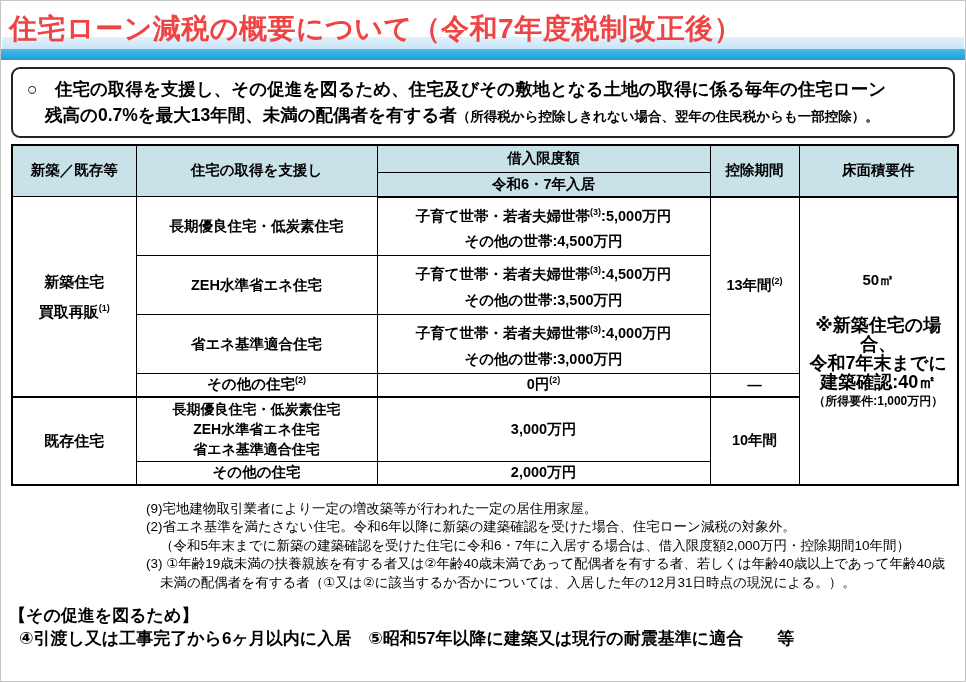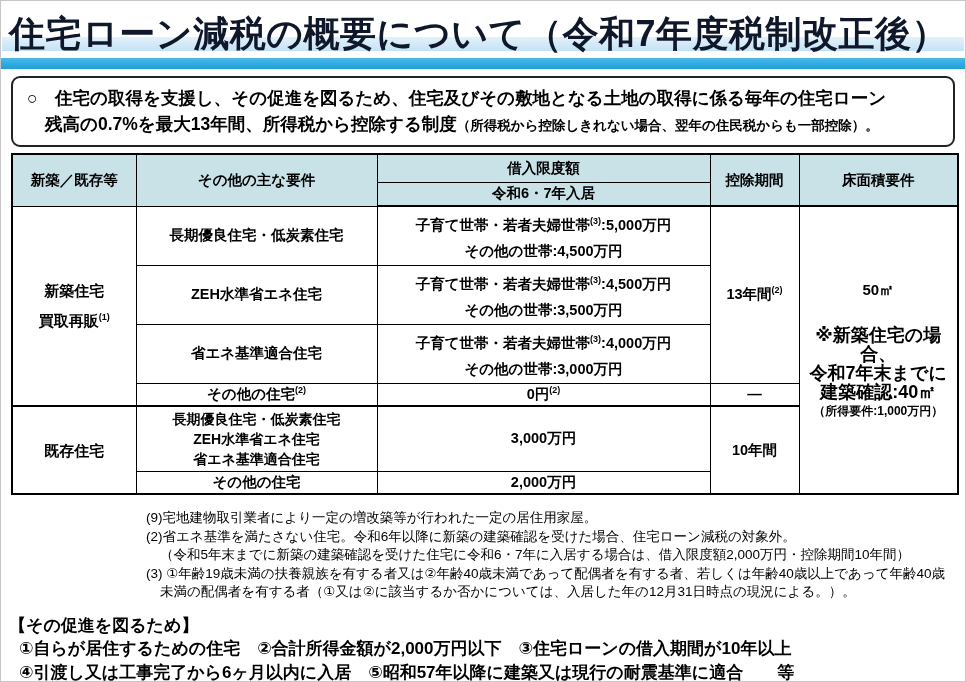--- a/index.html
+++ b/index.html
@@ -6,22 +6,22 @@
   html,body { background:#fff; }
   body { font-family:"Liberation Sans","DejaVu Sans",sans-serif; color:#000; }
   .page {
     position:relative; width:966px; height:682px;
     border:1px solid #c6c6c6; background:#fff; overflow:hidden;
   }
   
   .title-wrap { position:relative; padding:11px 0 0 8px; }
   .title-band { position:absolute; left:1px; right:1px; top:36px; height:14px;
     background:linear-gradient(to bottom,#e3f1fb,#c4e2f5); }
-  .page-title { position:relative; z-index:1; font-size:36px; font-weight:bold;
-    color:#0f172a; letter-spacing:0.5px; line-height:1.2; }
+  .page-title { position:relative; z-index:1; font-size:28px; font-weight:bold;
+    color:#ef4444; letter-spacing:0.5px; line-height:1.2; }
   .title-bar { position:relative; margin-top:3px; height:11px;
     background:linear-gradient(to bottom,#49b9e8,#1f9fd8); }
   
   .intro-box { margin:7px 10px 0 10px; border:2px solid #222; border-radius:9px;
     padding:7px 12px 6px 14px; background:#fff; }
   .intro-line { font-size:17.5px; font-weight:bold; line-height:26px; }
   .intro-line2 { padding-left:18px; }
   .intro-small { font-size:13.5px; }
   
   table.main { border-collapse:collapse; margin:6px 0 0 10px; table-layout:fixed;
@@ -63,35 +63,35 @@
 <div class="page">
 
   <div class="title-wrap">
     <div class="title-band"></div>
     <div class="page-title">住宅ローン減税の概要について（令和7年度税制改正後）</div>
   </div>
   <div class="title-bar"></div>
 
   <div class="intro-box">
     <div class="intro-line"><span>○</span>　<span>住宅の取得を支援し、その促進を図るため、住宅及びその敷地となる土地の取得に係る毎年の住宅ローン</span></div>
-    <div class="intro-line intro-line2"><span>残高の0.7%を最大13年間、所得税から控除する制度</span><span class="intro-small">（所得税から控除しきれない場合、翌年の住民税からも一部控除）。</span></div>
+    <div class="intro-line intro-line2"><span>残高の0.7%を最大13年間、未満の配偶者を有する者</span><span class="intro-small">（所得税から控除しきれない場合、翌年の住民税からも一部控除）。</span></div>
   </div>
 
   <table class="main">
     <colgroup>
         <col class="c1">
         <col class="c2">
         <col class="c3">
         <col class="c4">
         <col class="c5">
       </colgroup>
     <thead>
       <tr class="h-top">
         <th rowspan="2">新築／既存等</th>
-        <th rowspan="2">その他の主な要件</th>
+        <th rowspan="2">住宅の取得を支援し</th>
         <th class="bb-dot">借入限度額</th>
         <th rowspan="2" class="bb-heavy">控除期間</th>
         <th rowspan="2" class="bb-heavy">床面積要件</th>
       </tr>
       <tr class="h-sub">
         <th class="br-dot bb-heavy">令和6・7年入居</th>
       </tr>
     </thead>
     <tbody>
       <tr class="row-tall">
@@ -152,17 +152,16 @@
   <div class="footnotes">
     <div class="fn-line">(9)宅地建物取引業者により一定の増改築等が行われた一定の居住用家屋。</div>
     <div class="fn-line">(2)省エネ基準を満たさない住宅。令和6年以降に新築の建築確認を受けた場合、住宅ローン減税の対象外。</div>
     <div class="fn-line fn-indent">（令和5年末までに新築の建築確認を受けた住宅に令和6・7年に入居する場合は、借入限度額2,000万円・控除期間10年間）</div>
     <div class="fn-line">(3) ①年齢19歳未満の扶養親族を有する者又は②年齢40歳未満であって配偶者を有する者、若しくは年齢40歳以上であって年齢40歳</div>
     <div class="fn-line fn-indent">未満の配偶者を有する者（①又は②に該当するか否かについては、入居した年の12月31日時点の現況による。）。</div>
   </div>
 
   <div class="other-req">
     <div class="other-req-heading">【その促進を図るため】</div>
-    <div class="other-req-line">①自らが居住するための住宅　②合計所得金額が2,000万円以下　③住宅ローンの借入期間が10年以上</div>
     <div class="other-req-line">④引渡し又は工事完了から6ヶ月以内に入居　⑤昭和57年以降に建築又は現行の耐震基準に適合　　等</div>
   </div>
 
 </div>
 
 </body></html>

